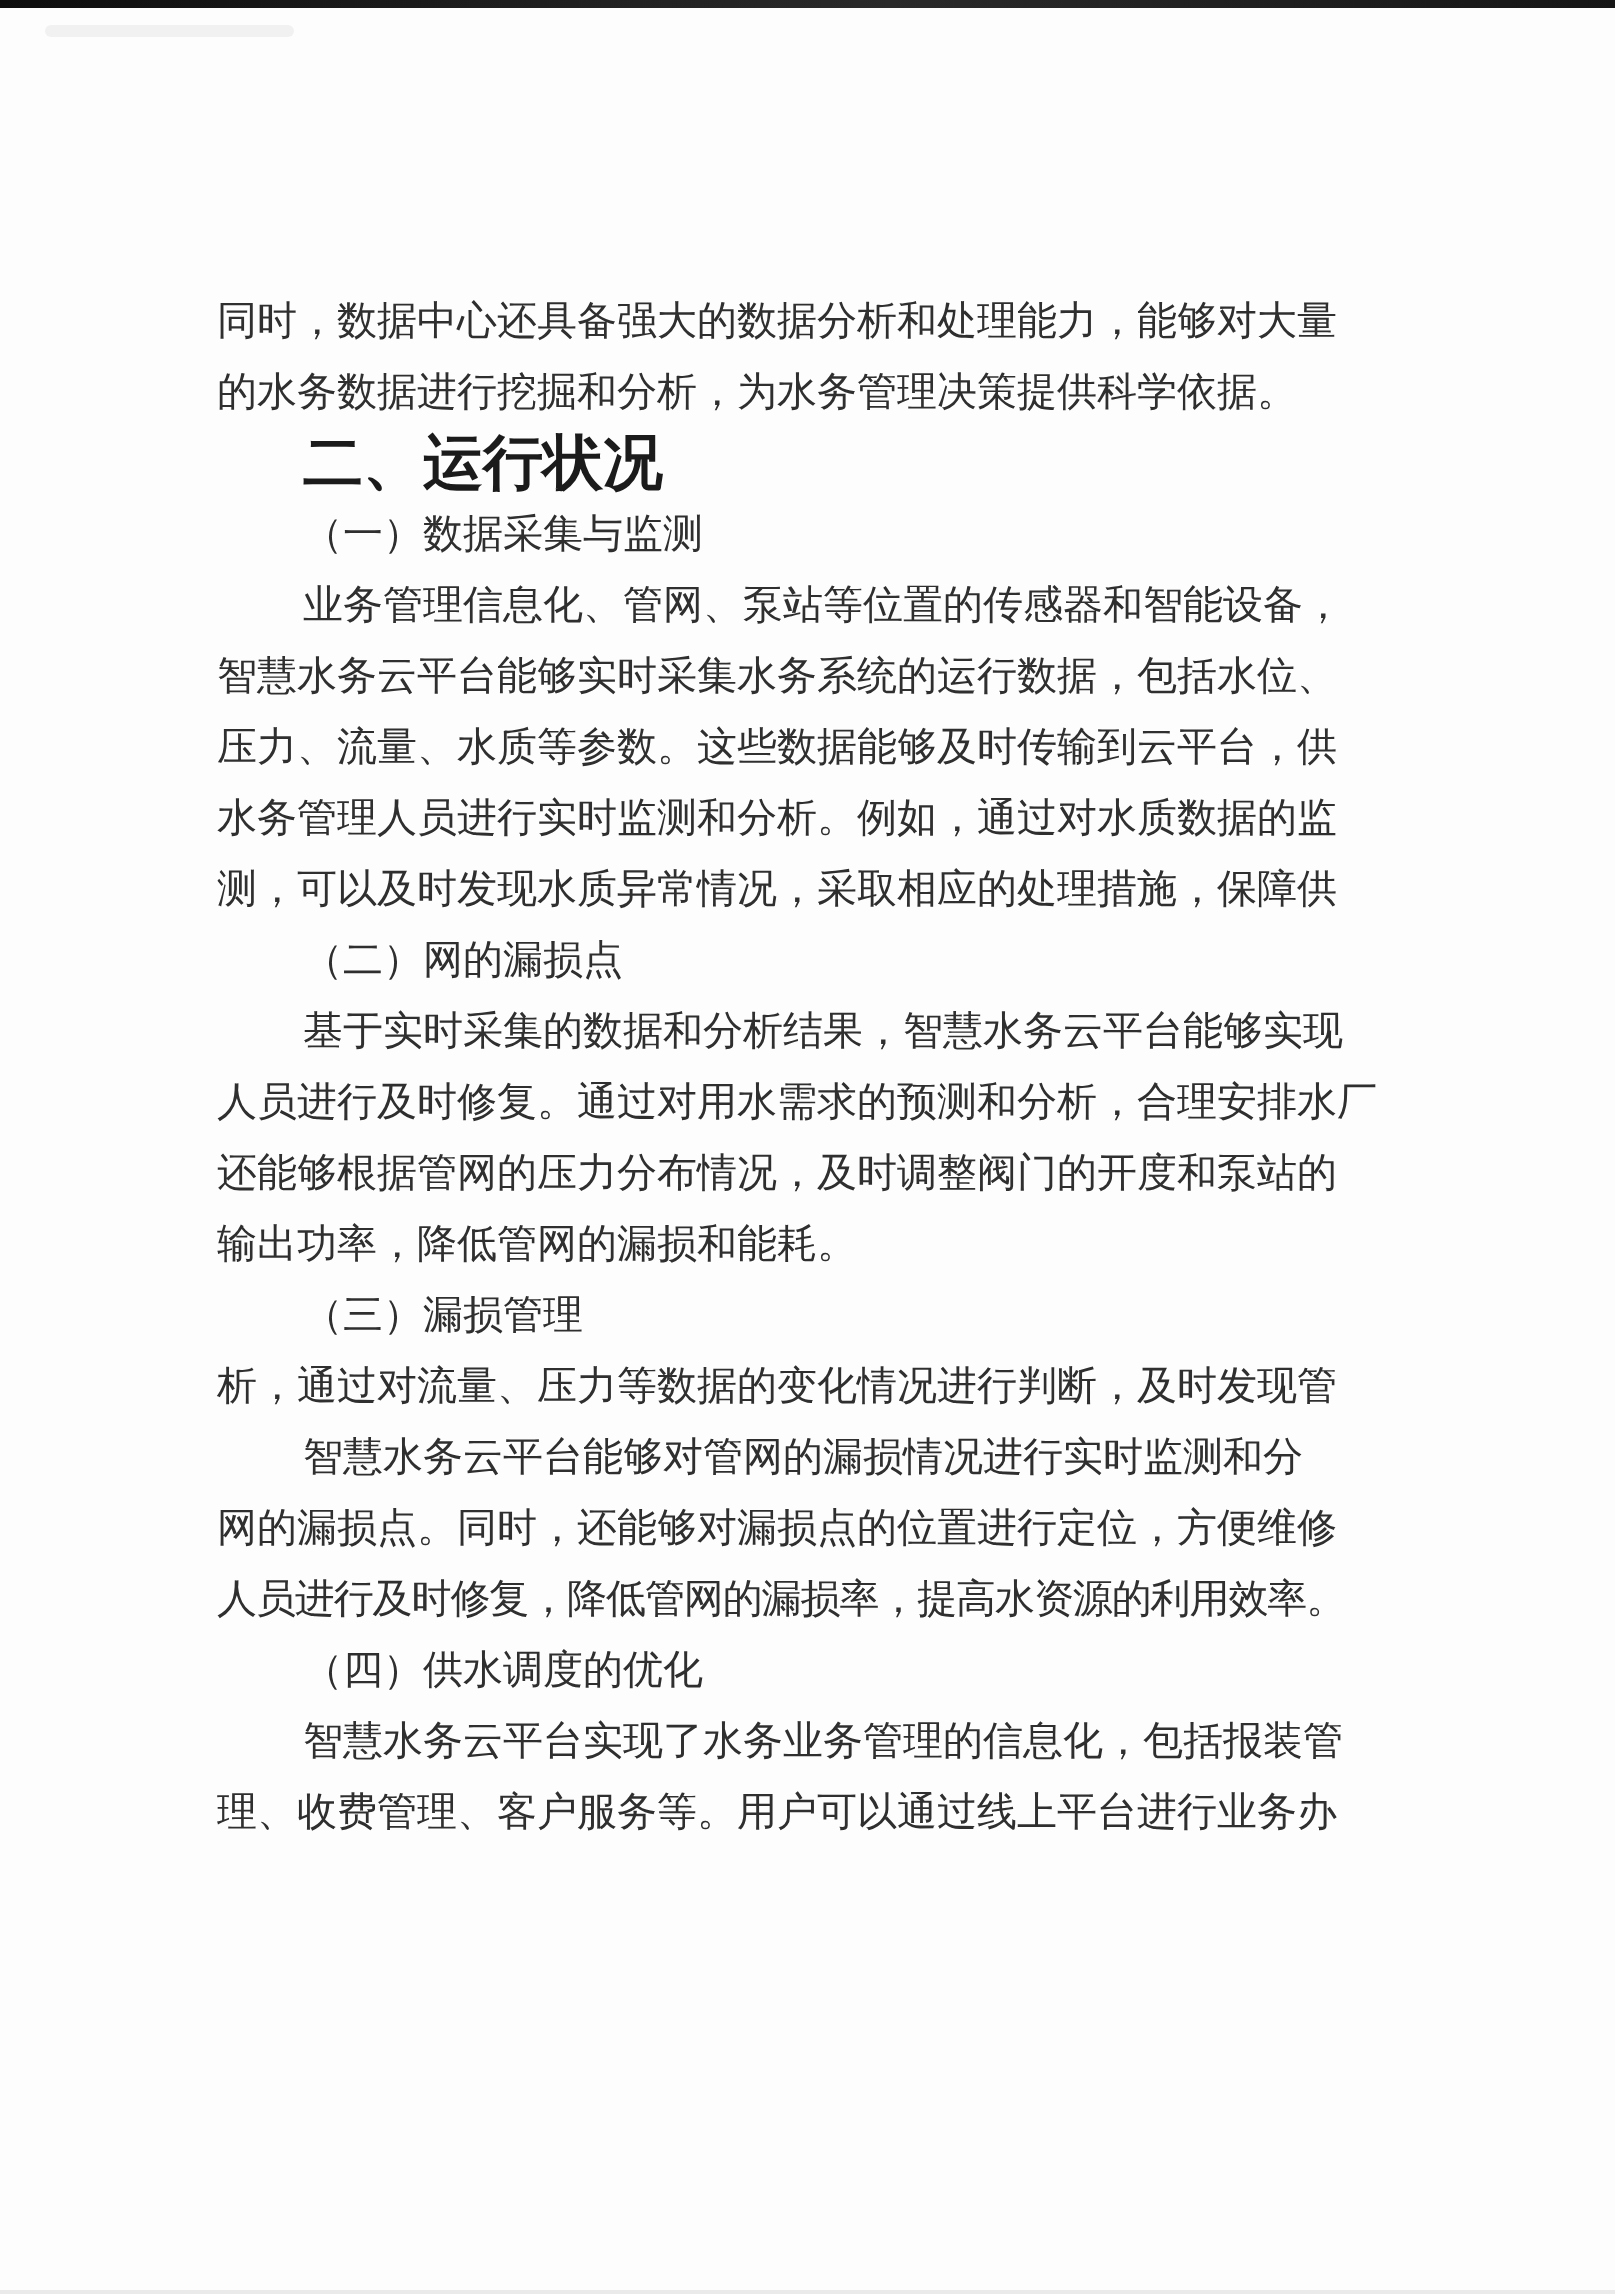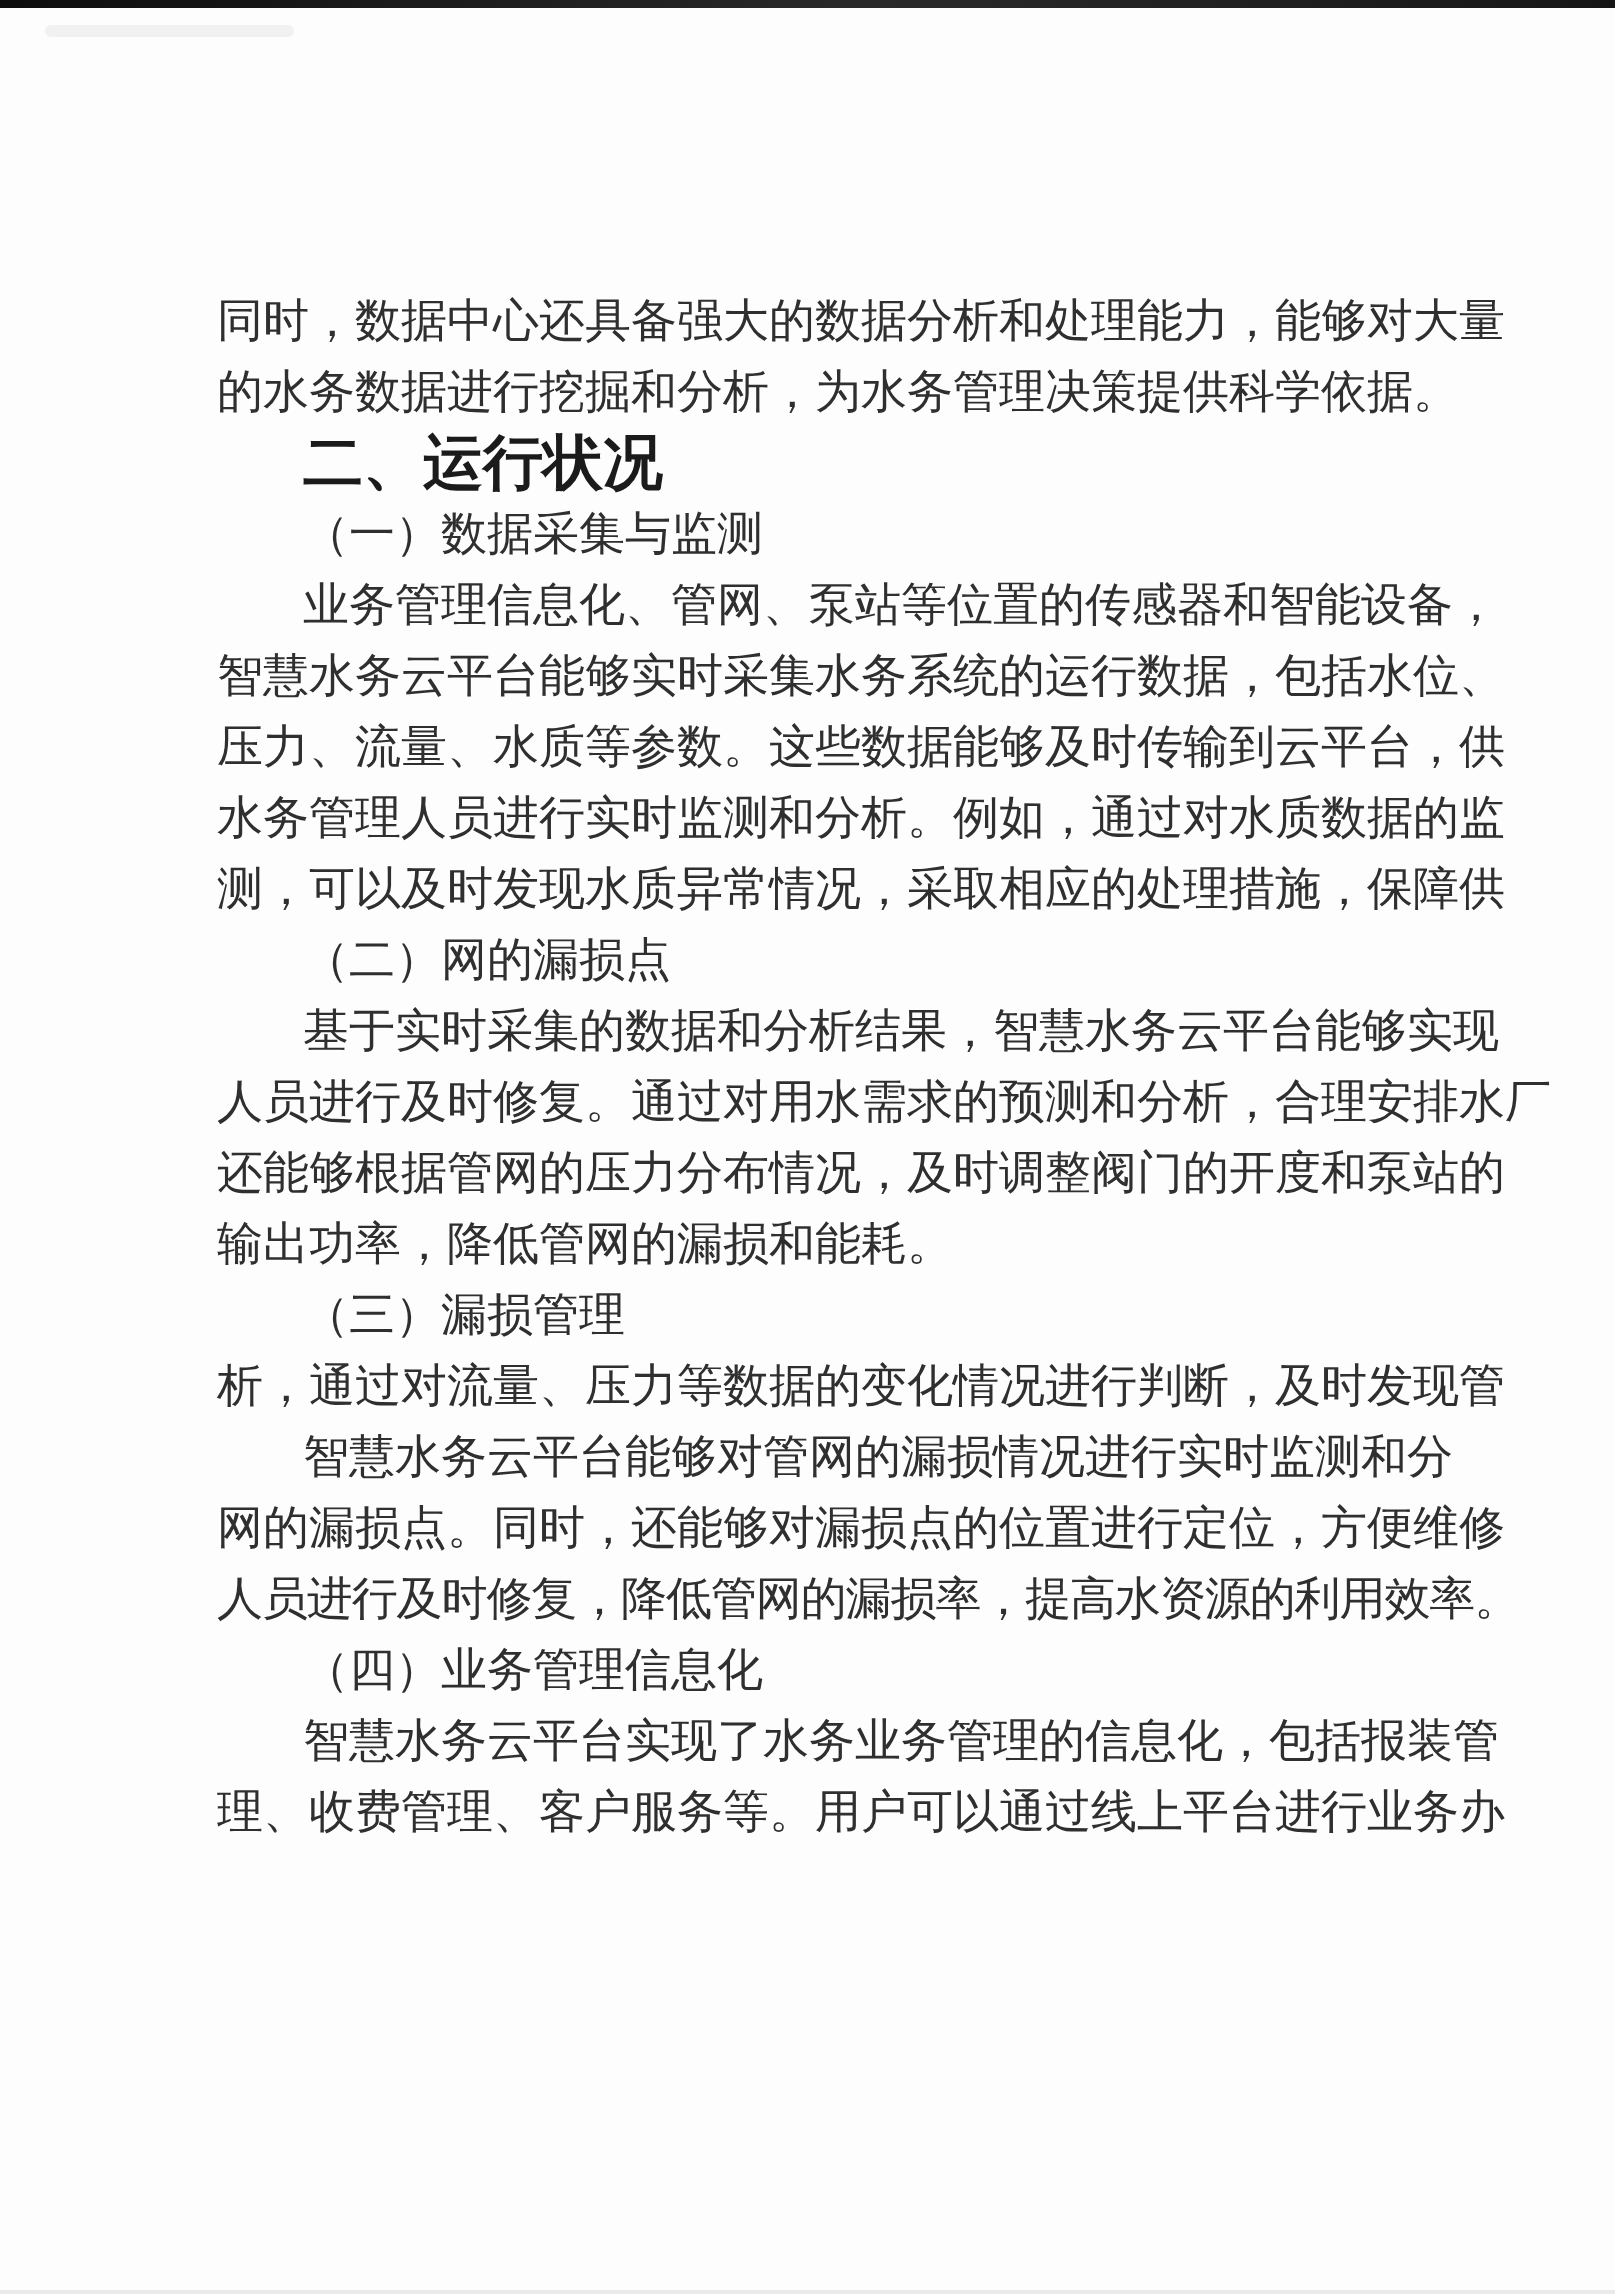--- a/index.html
+++ b/index.html
@@ -41,21 +41,21 @@
   .text-block {
     position: absolute;
     left: 217px;
     top: 285px;
     width: 1221px;
     color: #2f2f2f;
   }
   .ln {
     height: 71px;
     line-height: 71px;
-    font-size: 46px;
+    font-size: 40px;
     white-space: nowrap;
   }
   
   .indent { padding-left: 86px; }
   
   .h1 {
     font-family: "Liberation Sans", sans-serif;
     font-weight: bold;
     color: #1b1b1b;
     font-size: 60px;
@@ -82,19 +82,19 @@
   <div class="ln indent">（二）网的漏损点</div>
   <div class="ln indent">基于实时采集的数据和分析结果，智慧水务云平台能够实现</div>
   <div class="ln">人员进行及时修复。通过对用水需求的预测和分析，合理安排水厂</div>
   <div class="ln">还能够根据管网的压力分布情况，及时调整阀门的开度和泵站的</div>
   <div class="ln">输出功率，降低管网的漏损和能耗。</div>
   <div class="ln indent">（三）漏损管理</div>
   <div class="ln">析，通过对流量、压力等数据的变化情况进行判断，及时发现管</div>
   <div class="ln indent">智慧水务云平台能够对管网的漏损情况进行实时监测和分</div>
   <div class="ln">网的漏损点。同时，还能够对漏损点的位置进行定位，方便维修</div>
   <div class="ln tight">人员进行及时修复，降低管网的漏损率，提高水资源的利用效率。</div>
-  <div class="ln indent">（四）业务管理信息化</div>
+  <div class="ln indent">（四）供水调度的优化</div>
   <div class="ln indent">智慧水务云平台实现了水务业务管理的信息化，包括报装管</div>
   <div class="ln">理、收费管理、客户服务等。用户可以通过线上平台进行业务办</div>
 </div>
 
 <div class="scan-edge-bottom"></div>
 
 
 </body></html>

